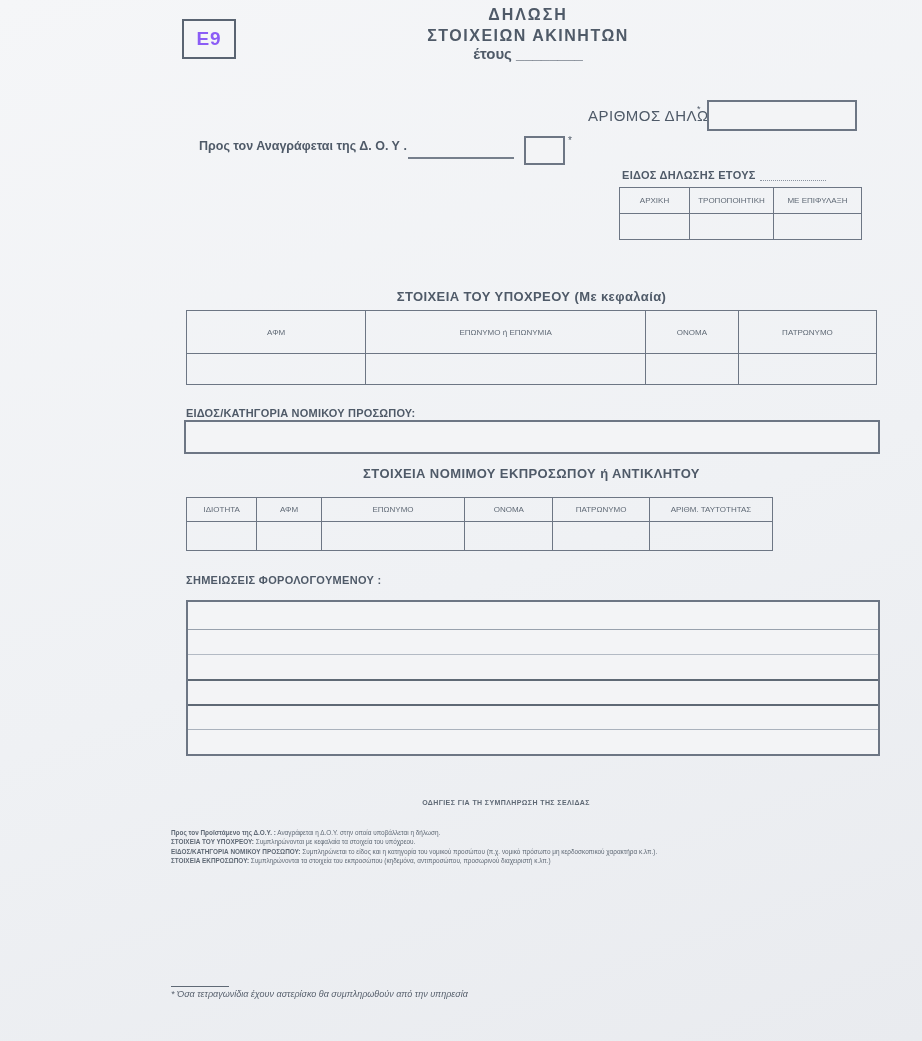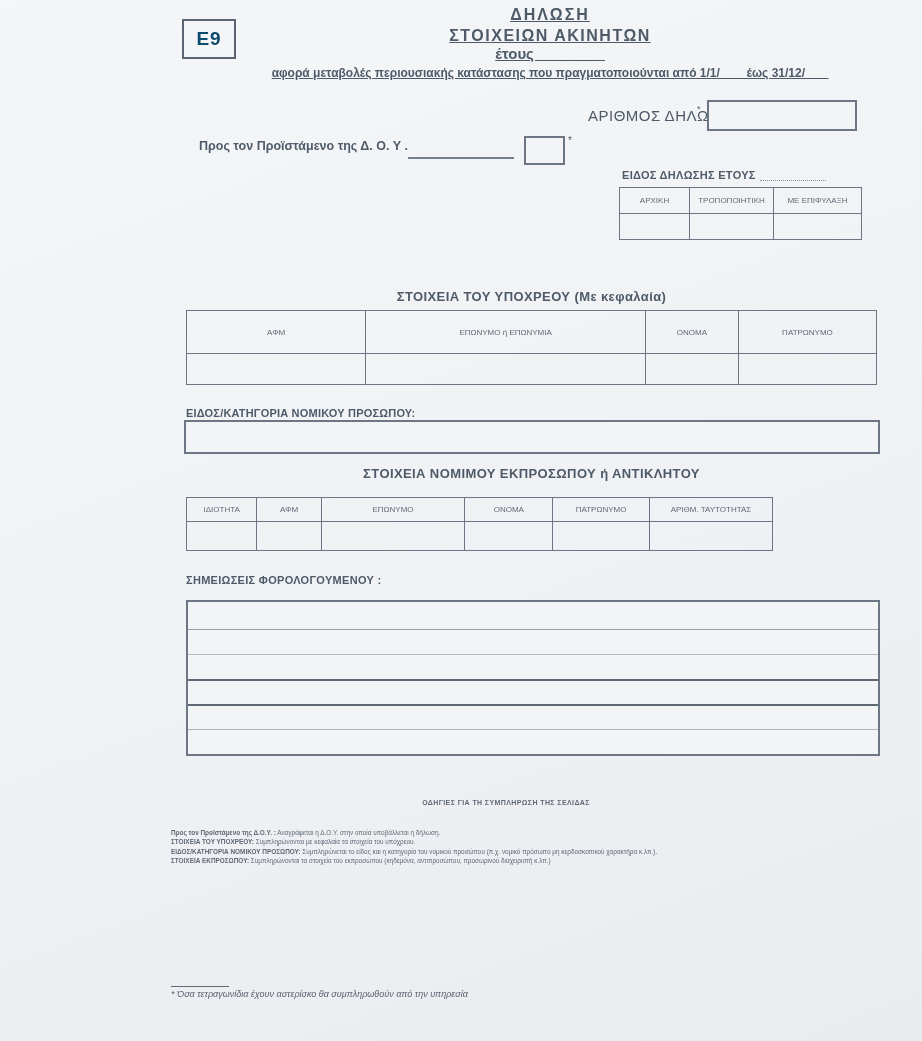--- a/index.html
+++ b/index.html
@@ -21,26 +21,26 @@
     background:linear-gradient(160deg,#f5f6f8 0%,#eff1f4 55%,#e9ebef 100%);
     overflow:hidden;
   }
   .abs{position:absolute;}
 
   
   .e9-box{
     left:182px;top:19px;width:50px;height:36px;
     border:2px solid #5a6472;
     display:flex;align-items:center;justify-content:center;
-    font-size:19px;font-weight:bold;letter-spacing:1px;color:#0c4a6e;
+    font-size:19px;font-weight:bold;letter-spacing:1px;color:#8b5cf6;
     background:#f4f5f7;
   }
 
   
-  .title-block{left:230px;top:6px;width:640px;text-align:center;text-decoration:underline;}
+  .title-block{left:208px;top:6px;width:640px;text-align:center;}
   .title-l1{font-size:16px;font-weight:bold;letter-spacing:2px;}
   .title-l2{font-size:16px;font-weight:bold;letter-spacing:1.5px;margin-top:3px;}
   .title-year{font-size:15px;font-weight:bold;}
   .title-period{font-size:12px;font-weight:bold;margin-top:4px;}
 
   
   .decl-num-label{left:588px;top:107px;font-size:15px;letter-spacing:.5px;}
   .decl-num-ast{left:697px;top:104px;font-size:9px;}
   .decl-num-box{left:707px;top:100px;width:146px;height:27px;border:2px solid var(--border);background:#f3f4f6;}
 
@@ -98,28 +98,27 @@
 <body>
 
 <div class="page">
 
   <div class="abs e9-box">E9</div>
 
   <div class="abs title-block">
     <div class="title-l1">ΔΗΛΩΣΗ</div>
     <div class="title-l2">ΣΤΟΙΧΕΙΩΝ  ΑΚΙΝΗΤΩΝ</div>
     <div class="title-year">έτους ________</div>
-    <div class="title-period">αφορά μεταβολές περιουσιακής κατάστασης που πραγματοποιούνται από 1/1/ ___  έως 31/12/ ___</div>
   </div>
 
   <div class="abs decl-num-label">ΑΡΙΘΜΟΣ ΔΗΛΩΣΗΣ</div>
   <div class="abs decl-num-ast">*</div>
   <div class="abs decl-num-box"></div>
 
-  <div class="abs recipient-label">Προς τον Προϊστάμενο της Δ. Ο. Υ .</div>
+  <div class="abs recipient-label">Προς τον Αναγράφεται της Δ. Ο. Υ .</div>
   <div class="abs recipient-blank"></div>
   <div class="abs recipient-box"></div>
   <div class="abs recipient-ast">*</div>
 
   <div class="abs decl-type-label">
     <span>ΕΙΔΟΣ ΔΗΛΩΣΗΣ ΕΤΟΥΣ</span><span class="decl-type-blank"></span>
   </div>
   <div class="abs decl-type-table">
     <table>
       <colgroup>

